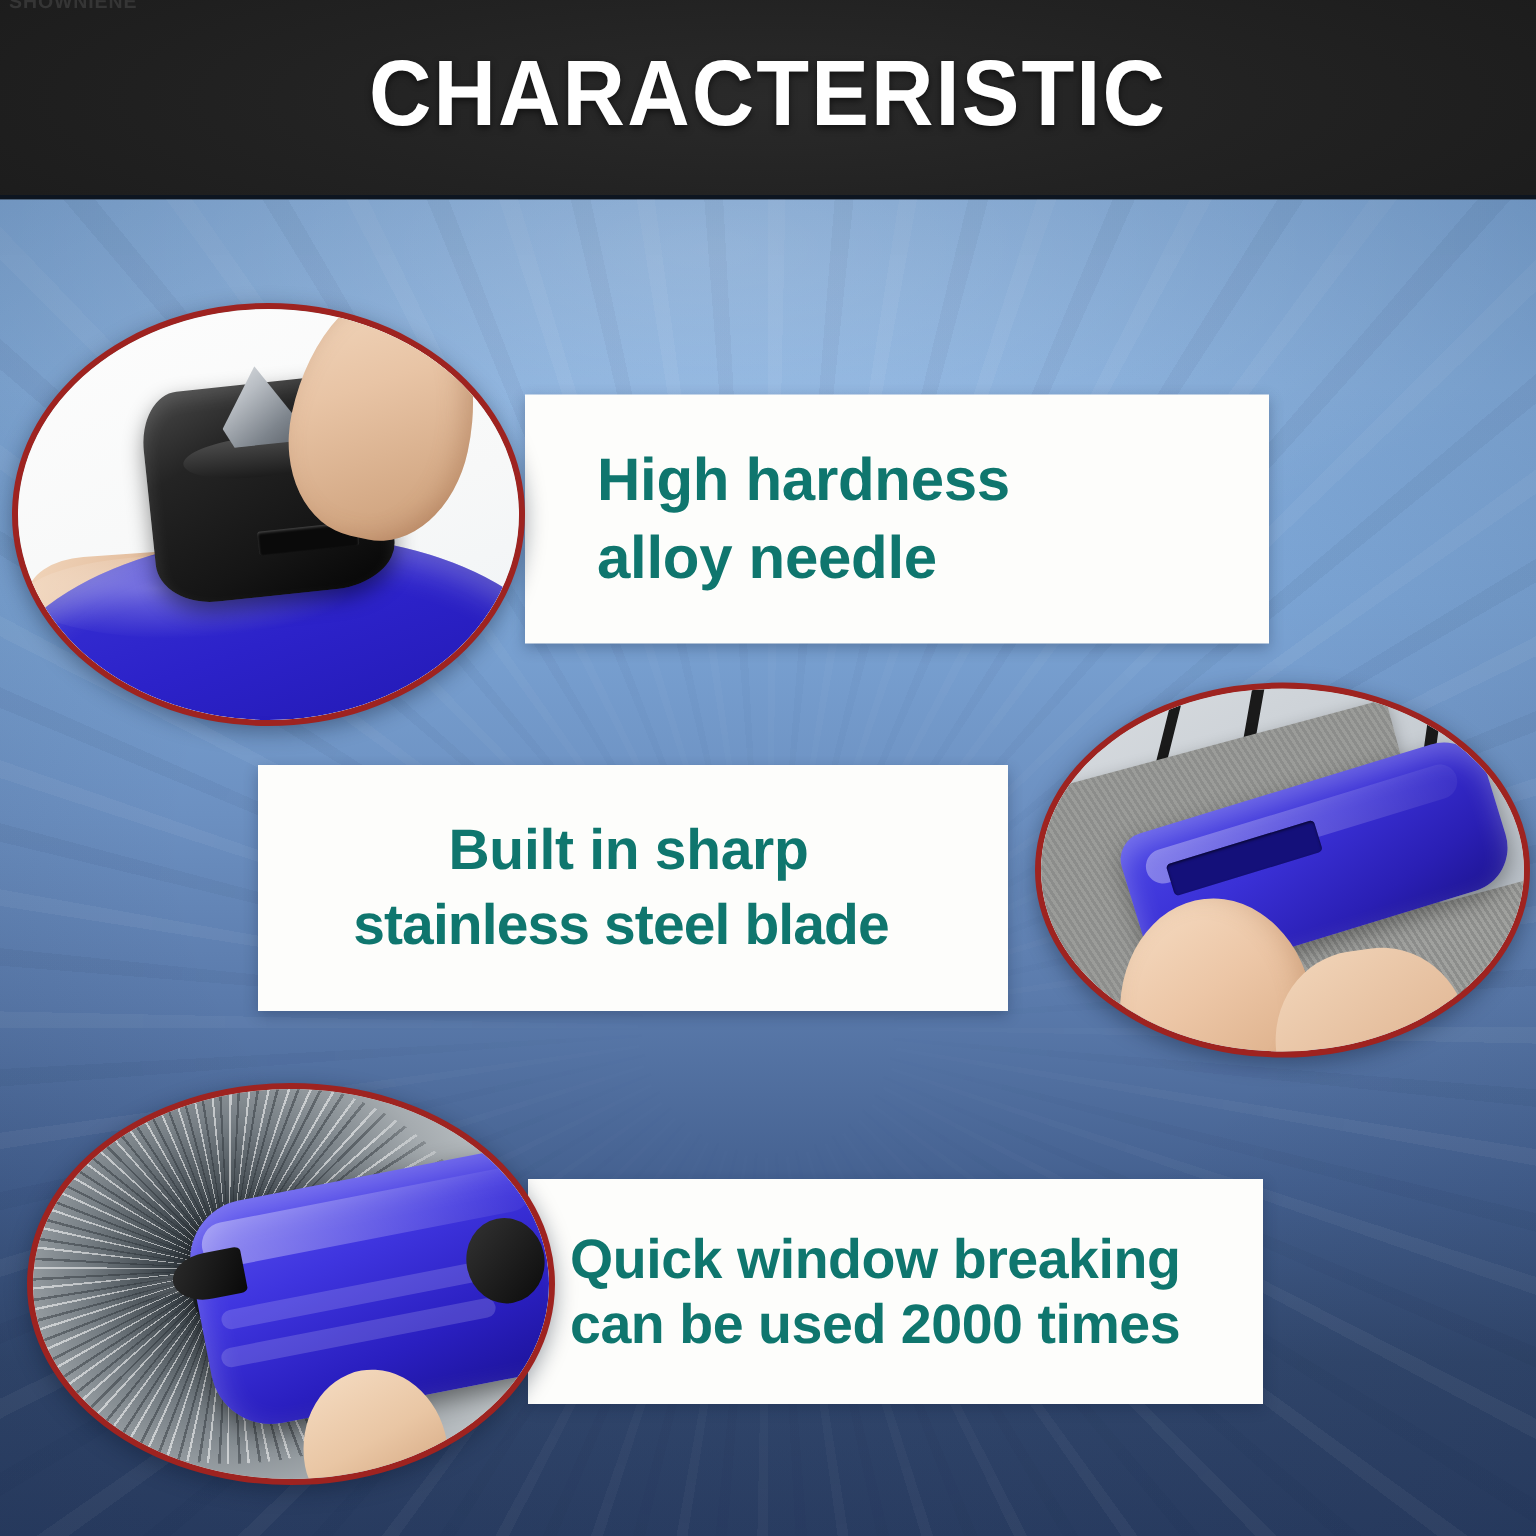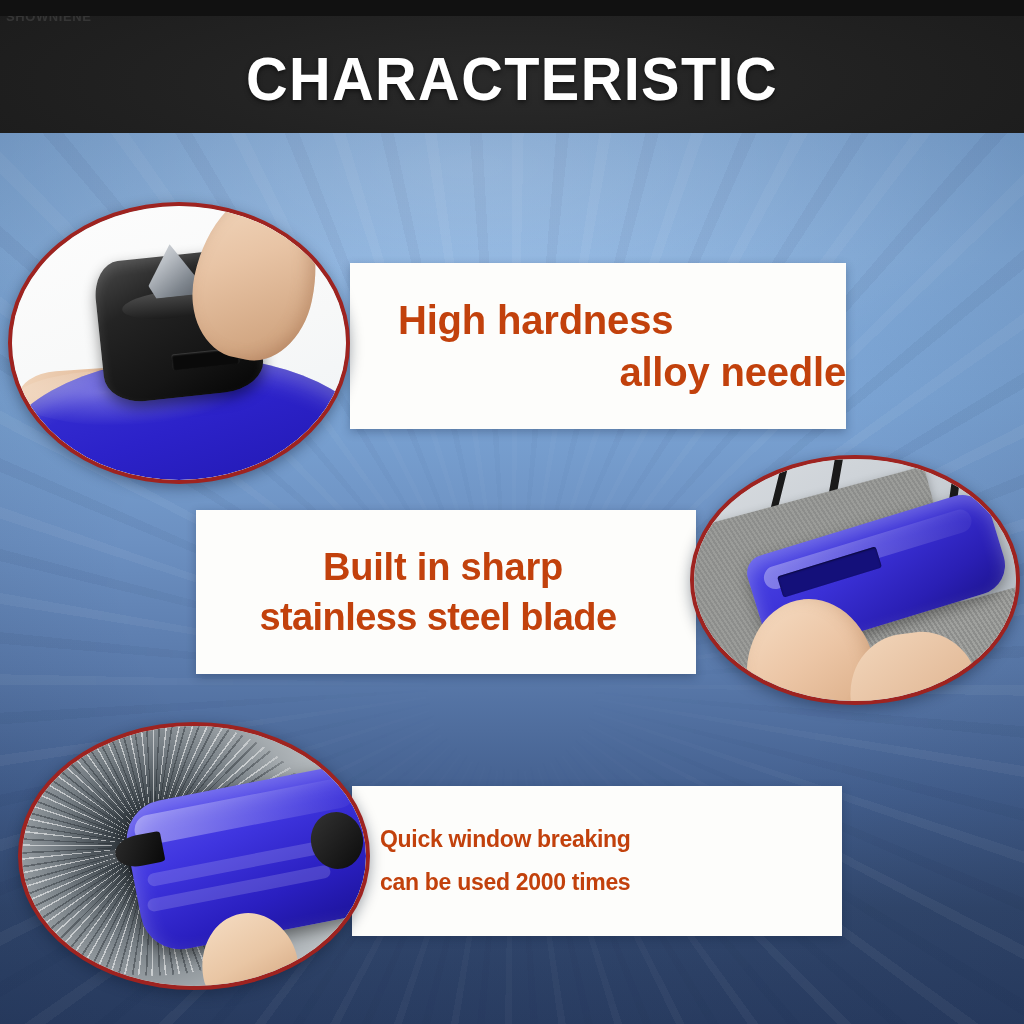--- a/index.html
+++ b/index.html
@@ -13,21 +13,21 @@
   .poster {
     position:relative;
     width:1024px;
     height:1024px;
     overflow:hidden;
   }
 
   
   .header {
     position:absolute;
-    left:0; top:16px;
+    left:0; top:0;
     width:1024px; height:133px;
     background:
       radial-gradient(ellipse 70% 120% at 50% 50%, #2a2a2a 0%, #222 45%, #1a1a1a 100%);
     overflow:hidden;
   }
   .header::after{
     content:"";
     position:absolute;
     left:0; bottom:0; width:100%; height:3px;
     background:#0d1520;
@@ -103,38 +103,38 @@
   .panel{
     position:absolute;
     background:#fdfdfb;
     box-shadow:0 3px 9px rgba(15,30,60,.30);
     display:flex;
     flex-direction:column;
     justify-content:center;
     z-index:5;
   }
   .panel .line{
-    color:#c2410c;
+    color:#0f766e;
     font-weight:700;
     letter-spacing:-0.2px;
     white-space:nowrap;
   }
 
   #panel-1 { left:350px; top:263px; width:496px; height:166px; padding-left:48px; }
   #panel-1 .line { font-size:40px; line-height:52px; }
   #panel-1 .line.l1 { text-align:left; }
-  #panel-1 .line.l2 { text-align:right; }
-
-  #panel-2 { left:196px; top:510px; width:500px; height:164px; }
+  #panel-1 .line.l2 { text-align:left; }
+
+  #panel-2 { left:172px; top:510px; width:500px; height:164px; }
   #panel-2 .line { font-size:38px; line-height:50px; text-align:center; }
   #panel-2 .line.l1 { padding-right:6px; }
   #panel-2 .line.l2 { padding-right:16px; letter-spacing:-0.6px;}
 
   #panel-3 { left:352px; top:786px; width:490px; height:150px; padding-left:28px; }
-  #panel-3 .line { font-size:23px; line-height:43px; text-align:left; letter-spacing:-0.3px;}
+  #panel-3 .line { font-size:37px; line-height:43px; text-align:left; letter-spacing:-0.3px;}
 
   
   .photo-circle{
     position:absolute;
     border-radius:50%;
     border:4px solid #9e2320;
     overflow:hidden;
     box-shadow:0 4px 14px rgba(10,22,45,.40);
     z-index:8;
     background:#ccc;

